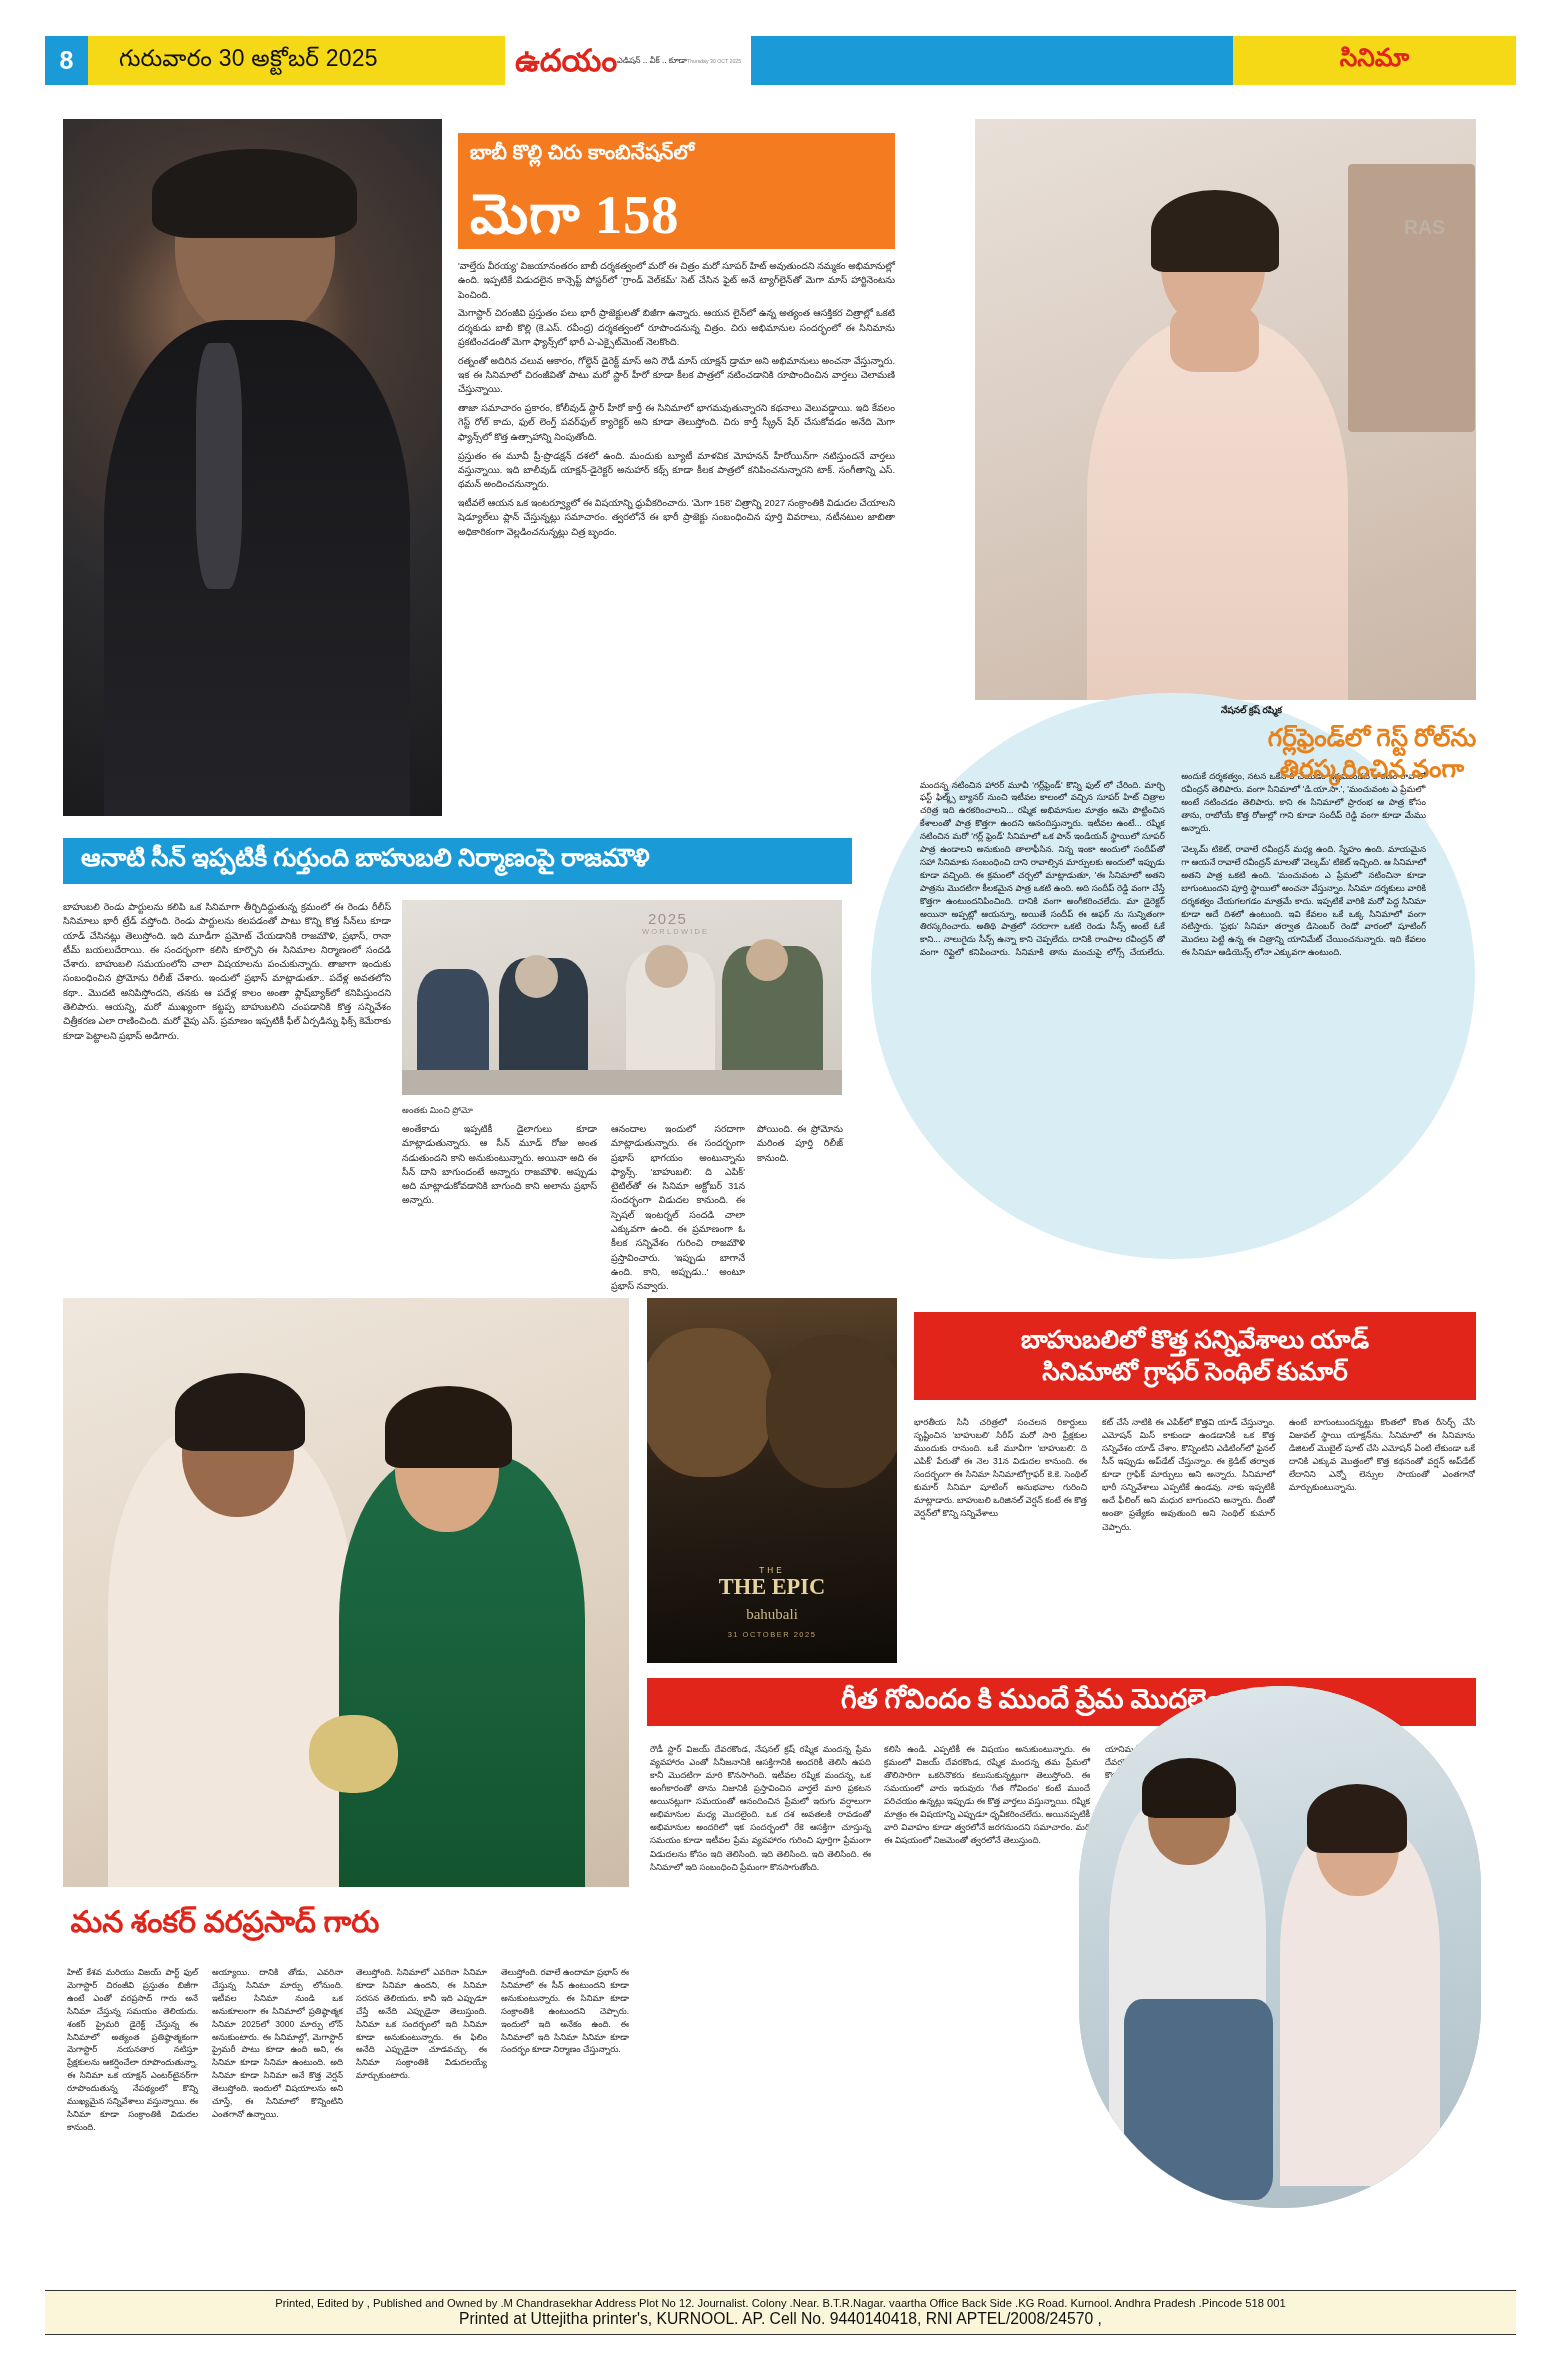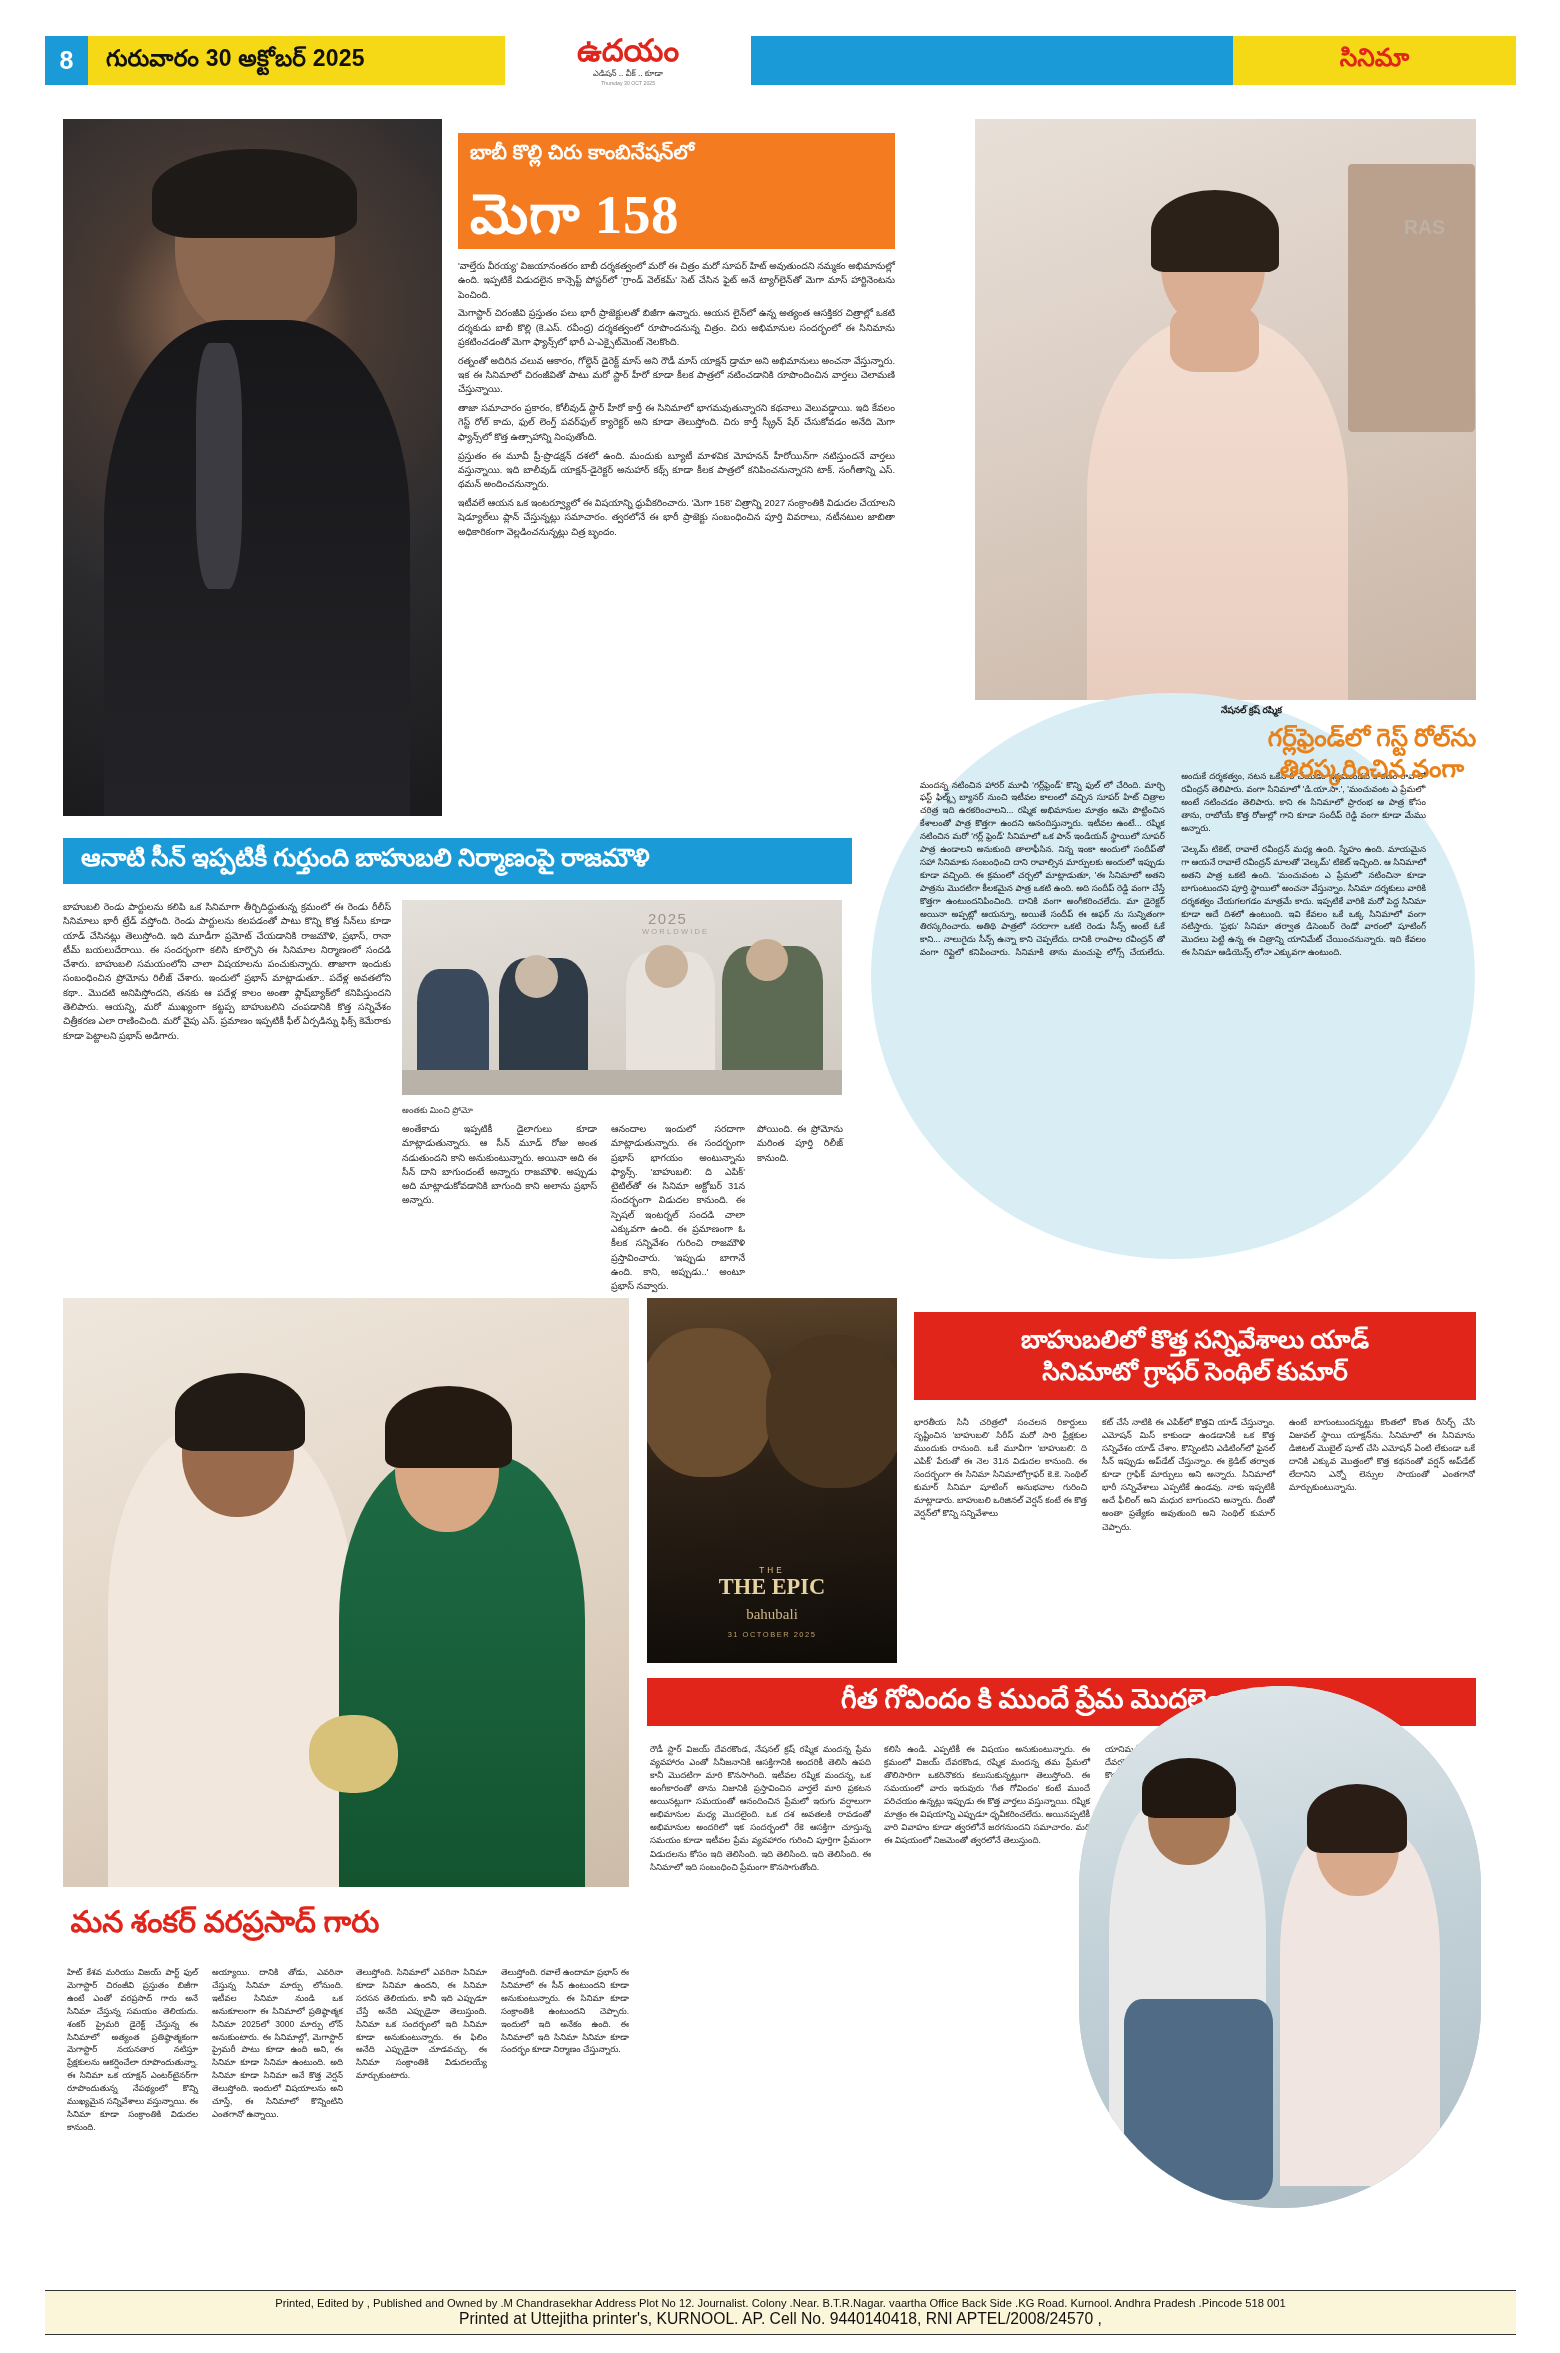--- a/index.html
+++ b/index.html
@@ -27,26 +27,26 @@
     width: 1471px; height: 49px;
     display: flex; align-items: stretch;
   }
   .mh-page-num {
     width: 43px; background: #1a9bd7; color: #fff;
     display:flex; align-items:center; justify-content:center;
     font-size: 25px; font-weight: bold;
   }
   .mh-date {
     flex: 0 0 417px; background: #f5d916; color: #111;
-    display: flex; align-items: center; padding-left: 18px;
-    font-size: 23px; font-weight: bold; letter-spacing: 0.2px;
+    display: flex; align-items: center; padding-left: 31px;
+    font-size: 23px; font-weight: normal; letter-spacing: 0.2px;
   }
   .mh-logo {
     flex: 0 0 246px; background: #ffffff;
-    display: flex; flex-direction: column; align-items:center; justify-content:center;
+    display: flex; flex-direction: row; align-items:center; justify-content:center;
     border-left: 1.5px solid #fff; border-right: 1.5px solid #fff;
   }
   .mh-logo .big {
     color: #e1251b; font-size: 31px; font-weight: bold; line-height: 1;
     font-family: "Liberation Serif", serif;
   }
   .mh-logo .small { color:#333; font-size: 8.2px; margin-top:2.2px; }
   .mh-logo .tiny { color:#888; font-size: 5.2px; }
   .mh-fill { flex: 1; background: #1a9bd7; }
   .mh-cinema {

